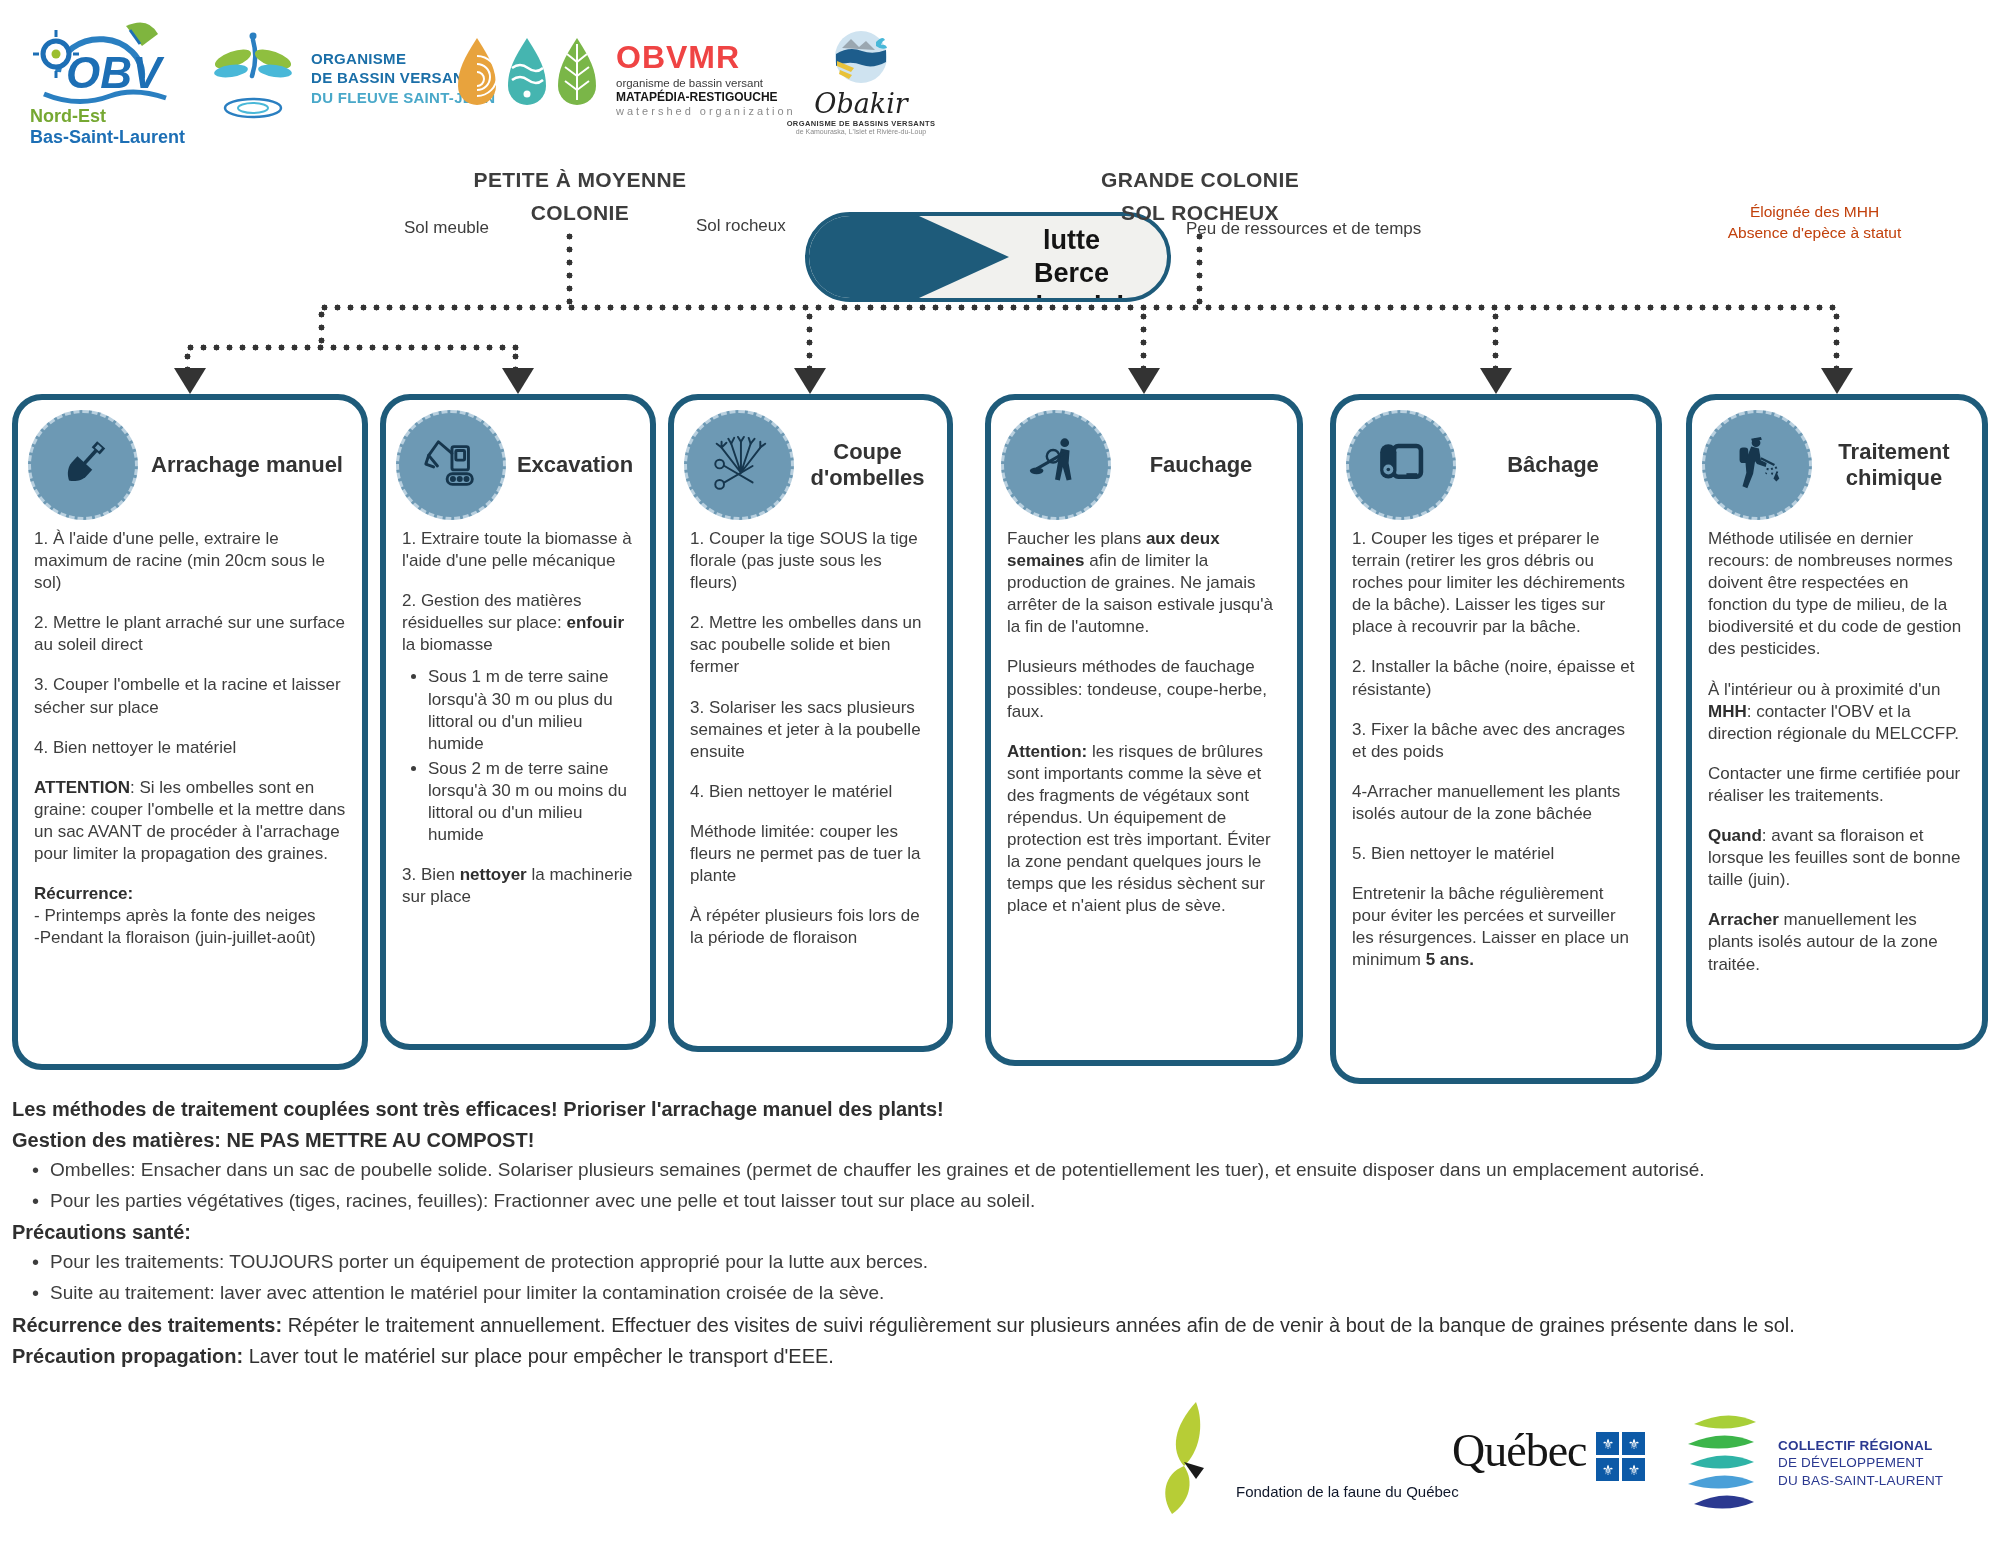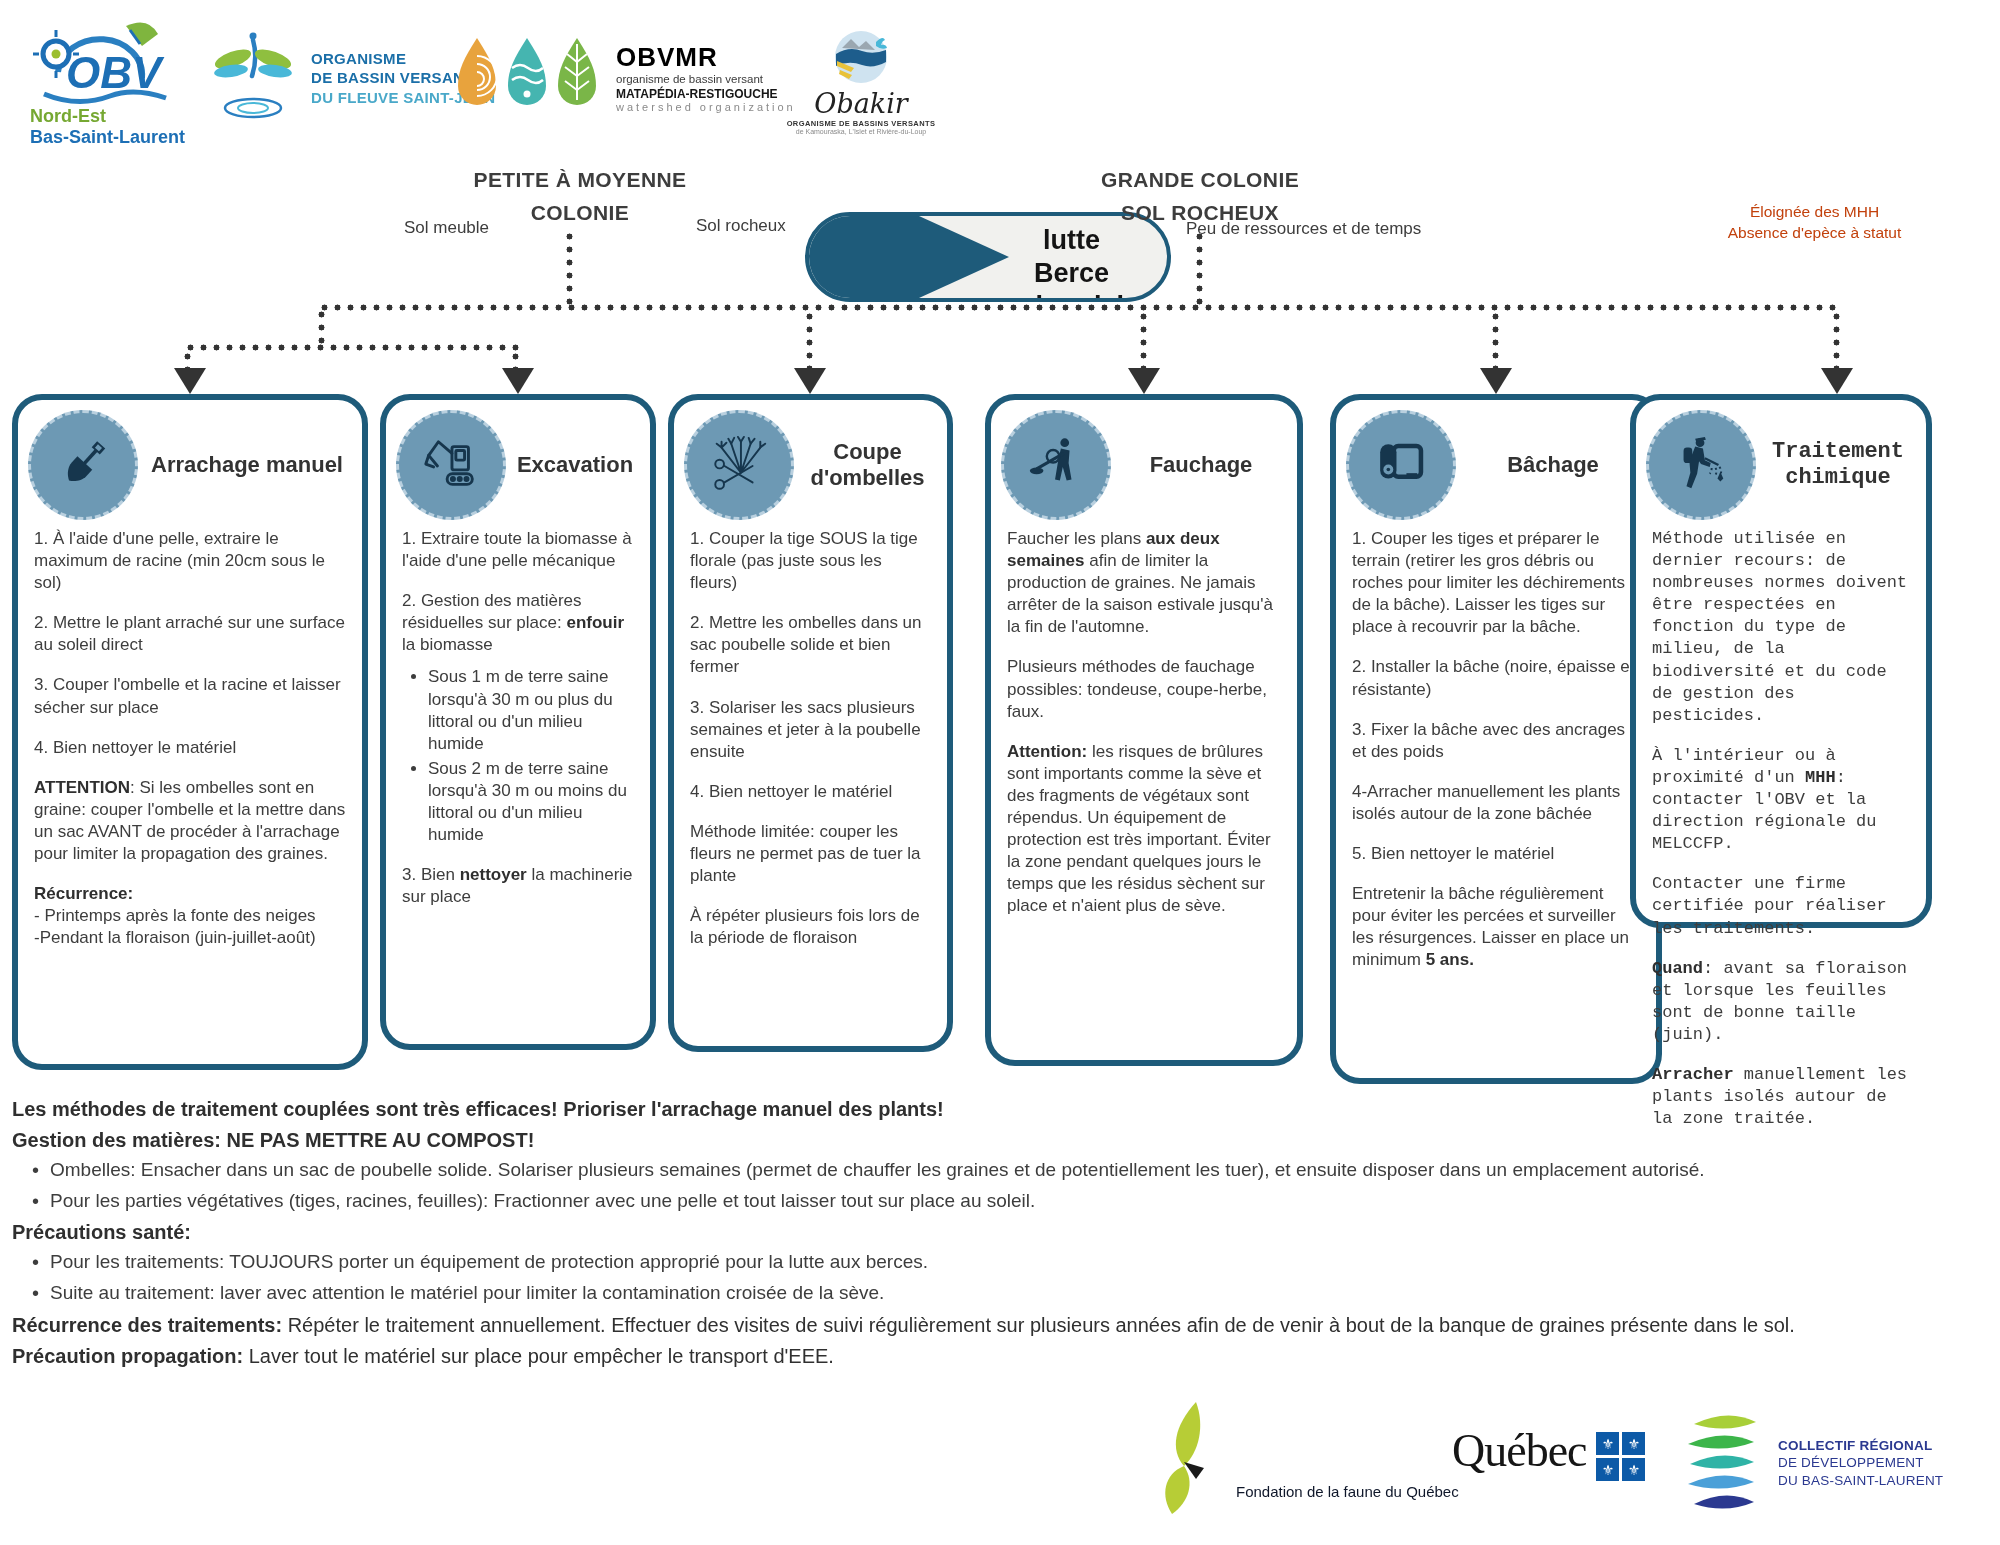--- a/index.html
+++ b/index.html
@@ -11,21 +11,21 @@
   
   .logo-block{position:absolute;}
   .obv-caption{font-size:18px;font-weight:bold;line-height:1.15;margin-top:-4px;}
   .obv-l1{color:#76a832;}
   .obv-l2{color:#1d6fb5;}
   .stj{display:flex;align-items:center;}
   .stj-text{color:#1b6fa8;font-weight:bold;font-size:15px;line-height:1.3;letter-spacing:.3px;}
   .stj-text div{white-space:nowrap;}
   .obvmr{display:flex;align-items:center;}
   .obvmr-text{margin-left:14px;line-height:1.2;}
-  .obvmr-acronym{font-size:26px;font-weight:800;color:#000000;letter-spacing:1px;}
+  .obvmr-acronym{font-size:32px;font-weight:800;color:#ef4444;letter-spacing:1px;}
   .obvmr-l1{font-size:11.5px;color:#3a3a3a;}
   .obvmr-l2{font-size:12px;font-weight:bold;color:#161616;}
   .obvmr-l3{font-size:11px;color:#8a8a8a;letter-spacing:3px;}
   .obakir{width:150px;text-align:center;}
   .obakir-name{font-family:"DejaVu Serif",serif;font-style:italic;font-size:27px;color:#222;margin-top:-2px;}
   .obakir-l1{font-size:7.5px;font-weight:bold;color:#333;letter-spacing:.4px;}
   .obakir-l2{font-size:7px;color:#8a8a8a;}
 
   
   .fc-heading{position:absolute;text-align:center;font-size:21px;font-weight:bold;color:#3d3d3d;line-height:1.55;letter-spacing:.4px;}
@@ -300,21 +300,21 @@
         </div>
         <div class="card-body">
           <p><span>1. Couper les tiges et préparer le terrain (retirer les gros débris ou roches pour limiter les déchirements de la bâche). Laisser les tiges sur place à recouvrir par la bâche.</span></p>
           <p><span>2. Installer la bâche (noire, épaisse et résistante)</span></p>
           <p><span>3. Fixer la bâche avec des ancrages et des poids</span></p>
           <p><span>4-Arracher manuellement les plants isolés autour de la zone bâchée</span></p>
           <p><span>5. Bien nettoyer le matériel</span></p>
           <p><span>Entretenir la bâche régulièrement pour éviter les percées et surveiller les résurgences. Laisser en place un minimum </span><span class="bold">5 ans.</span></p>
         </div>
       </article>
-      <article class="card" style="left: 1630px; width: 302px; height: 534px; font-family: Liberation Mono, monospace;">
+      <article class="card" style="left: 1686px; width: 302px; height: 656px;">
         <div class="card-head">
           <span class="icon-circle">
             <svg viewBox="0 0 64 64" width="62" height="62">
               <g fill="#16364d">
                 <circle cx="31" cy="9" r="4.5"></circle>
                 <path d="M26 5 l10 -2 1 3 -10 2 z"></path>
                 <rect x="14" y="14" width="9" height="16" rx="3.5"></rect>
                 <path d="M26 13 l8 2 2 12 6 3 -1 4 -9 -3 -2 -3 -2 13 -6 15 -5 -2 4 -14 -1 -12 z"></path>
                 <path d="M49 46 l3 -7 3 7 -3 3 z"></path>
               </g>

